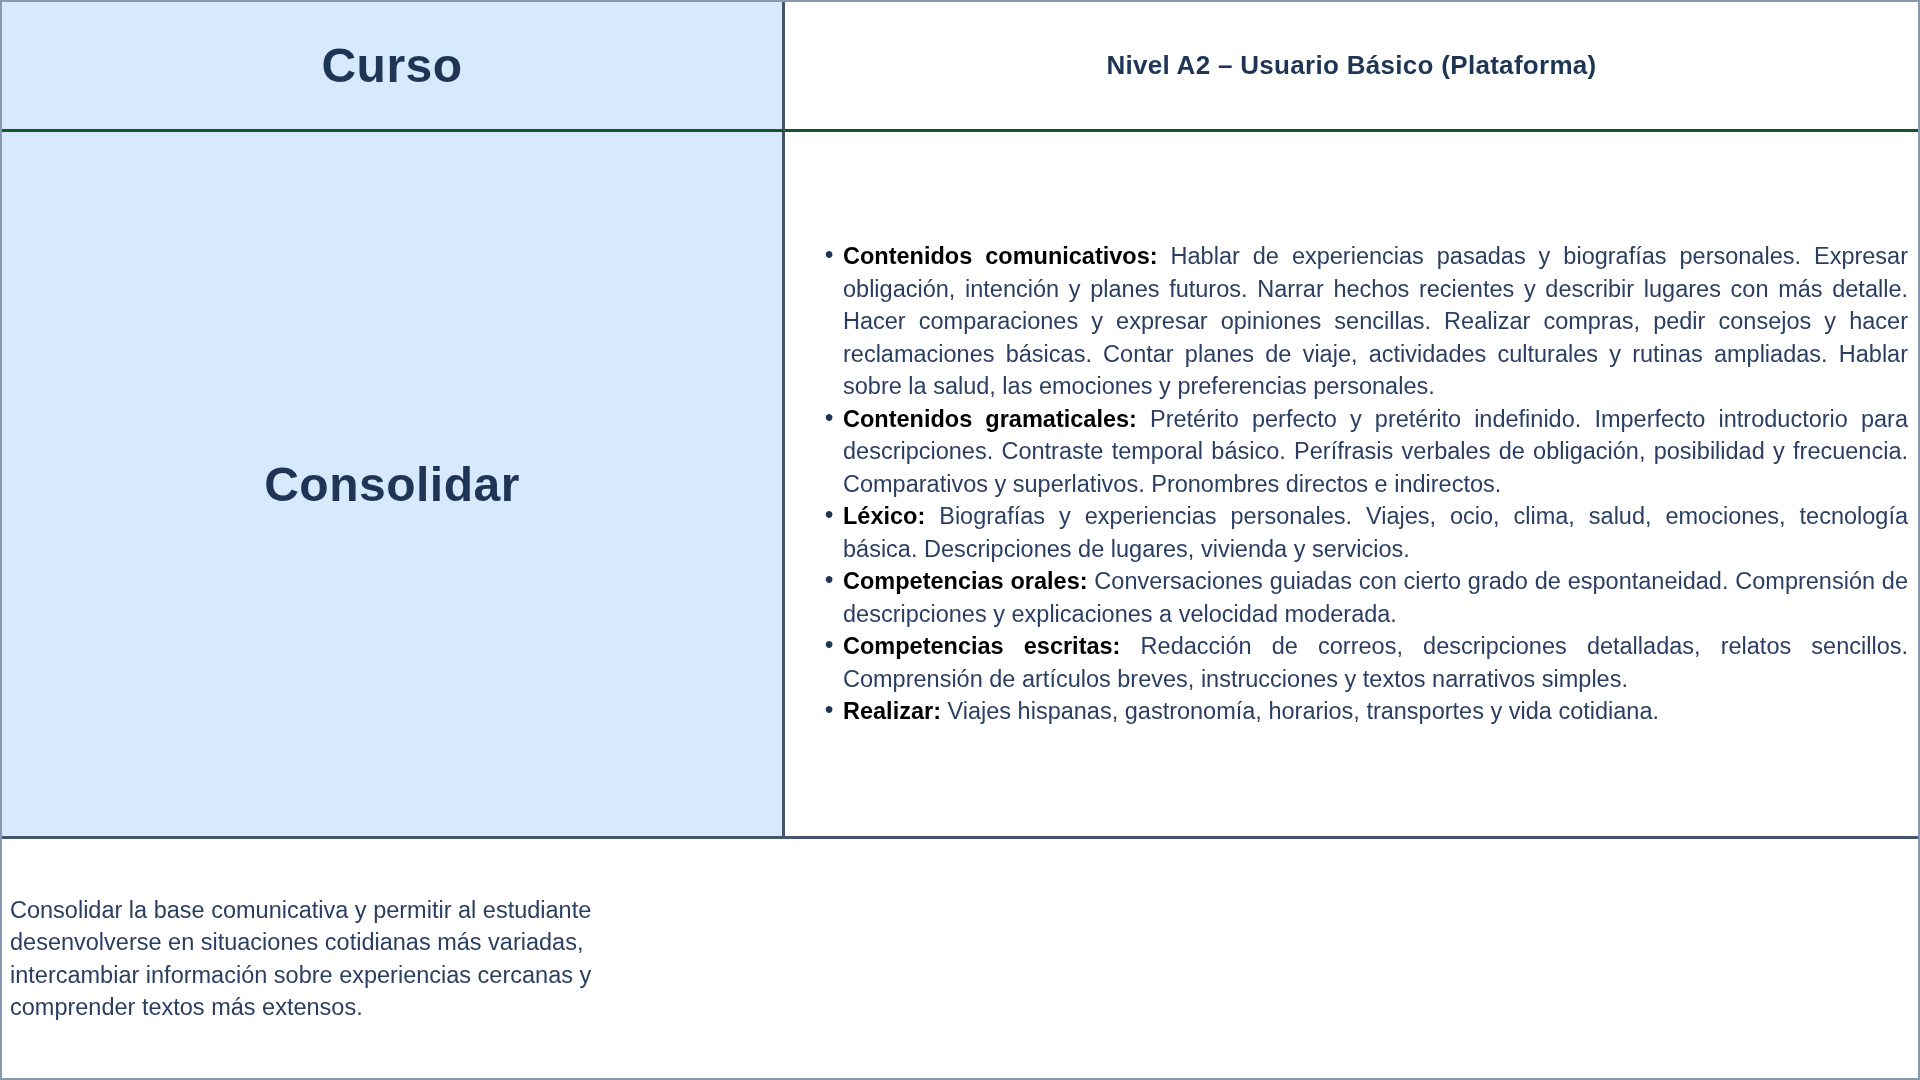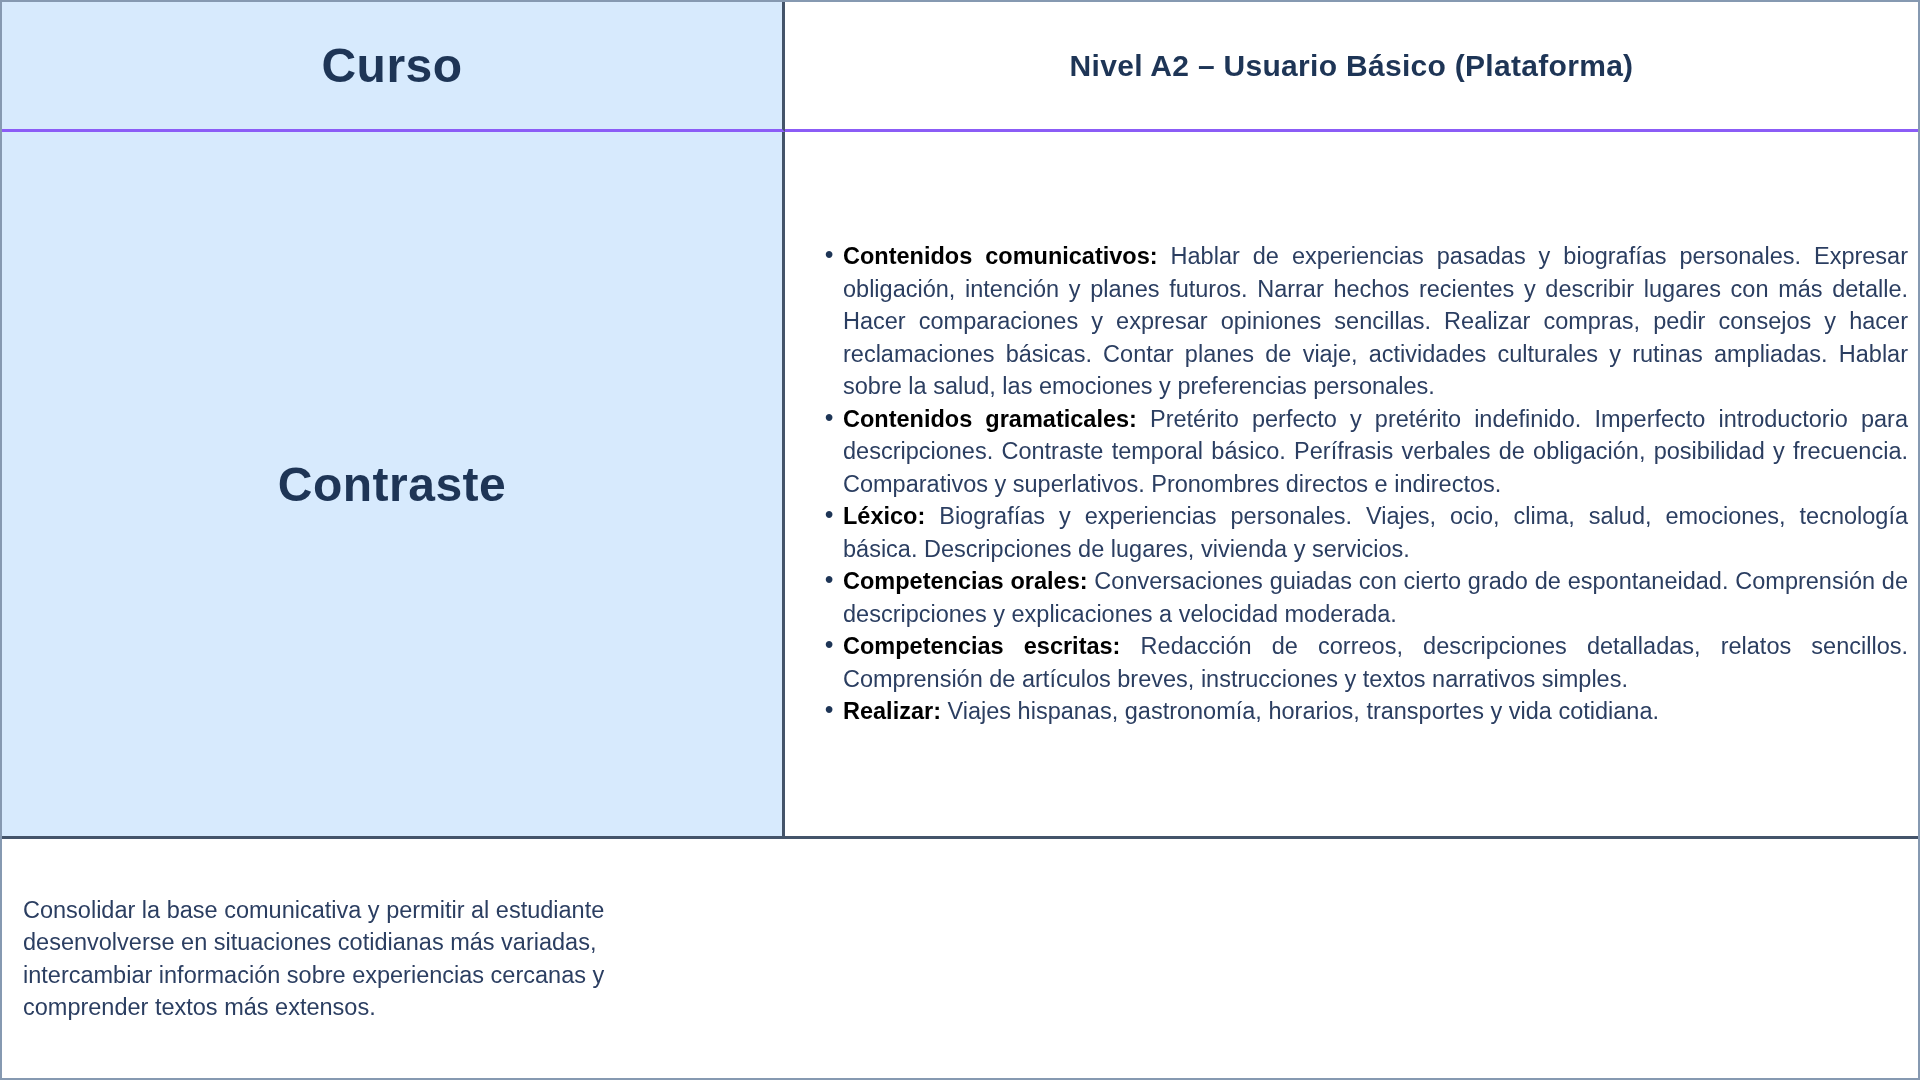--- a/index.html
+++ b/index.html
@@ -25,38 +25,38 @@
   }
   
   .col-label {
     border-right: 3px solid #44546a;
     background: #d7eafd;
     display: flex;
     align-items: center;
     justify-content: center;
   }
   
-  .row-1 { border-bottom: 3px solid #8b5cf6; }
+  .row-1 { border-bottom: 3px solid #14532d; }
   .row-2 { border-bottom: 3px solid #44546a; }
 
   .label-text {
     font-size: 48px;
     font-weight: 700;
     color: #1e3556;
     letter-spacing: 0.5px;
   }
 
   .header-right {
     display: flex;
     align-items: center;
     justify-content: center;
     background: #ffffff;
   }
   .header-right .course-title {
-    font-size: 30px;
+    font-size: 26px;
     font-weight: 700;
     color: #1e3556;
     letter-spacing: 0.3px;
   }
 
   .contents-cell {
     display: flex;
     align-items: center;
     background: #ffffff;
   }
@@ -87,41 +87,41 @@
     color: #000000;
   }
 
   .objective-cell {
     display: flex;
     align-items: center;
     background: #ffffff;
   }
   .objective-text {
     margin: 0;
-    padding: 0 100px 0 21px;
+    padding: 0 100px 0 8px;
     font-size: 23.5px;
     line-height: 32.5px;
     color: #2b3e61;
     text-align: left;
   }
 </style>
 </head>
 <body>
 
 <div class="course-table">
 
   <div class="cell col-label row-1">
     <span class="label-text">Curso</span>
   </div>
   <div class="cell header-right row-1">
     <span class="course-title">Nivel A2 – Usuario Básico (Plataforma)</span>
   </div>
 
   <div class="cell col-label row-2">
-    <span class="label-text">Contraste</span>
+    <span class="label-text">Consolidar</span>
   </div>
   <div class="cell contents-cell row-2">
     <ul class="contents-list">
       <li><span class="bullet-dot">•</span><span class="lead">Contenidos comunicativos:</span> <span>Hablar de experiencias pasadas y biografías personales. Expresar obligación, intención y planes futuros. Narrar hechos recientes y describir lugares con más detalle. Hacer comparaciones y expresar opiniones sencillas. Realizar compras, pedir consejos y hacer reclamaciones básicas. Contar planes de viaje, actividades culturales y rutinas ampliadas. Hablar sobre la salud, las emociones y preferencias personales.</span></li>
       <li><span class="bullet-dot">•</span><span class="lead">Contenidos gramaticales:</span> <span>Pretérito perfecto y pretérito indefinido. Imperfecto introductorio para descripciones. Contraste temporal básico. Perífrasis verbales de obligación, posibilidad y frecuencia. Comparativos y superlativos. Pronombres directos e indirectos.</span></li>
       <li><span class="bullet-dot">•</span><span class="lead">Léxico:</span> <span>Biografías y experiencias personales. Viajes, ocio, clima, salud, emociones, tecnología básica. Descripciones de lugares, vivienda y servicios.</span></li>
       <li><span class="bullet-dot">•</span><span class="lead">Competencias orales:</span> <span>Conversaciones guiadas con cierto grado de espontaneidad. Comprensión de descripciones y explicaciones a velocidad moderada.</span></li>
       <li><span class="bullet-dot">•</span><span class="lead">Competencias escritas:</span> <span>Redacción de correos, descripciones detalladas, relatos sencillos. Comprensión de artículos breves, instrucciones y textos narrativos simples.</span></li>
       <li><span class="bullet-dot">•</span><span class="lead">Realizar:</span> <span>Viajes hispanas, gastronomía, horarios, transportes y vida cotidiana.</span></li>
     </ul>

